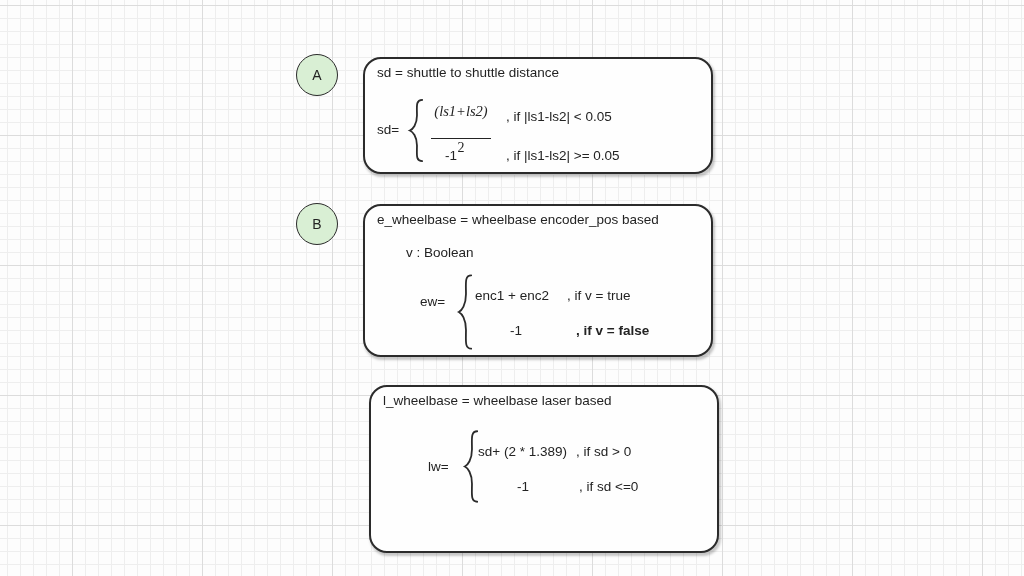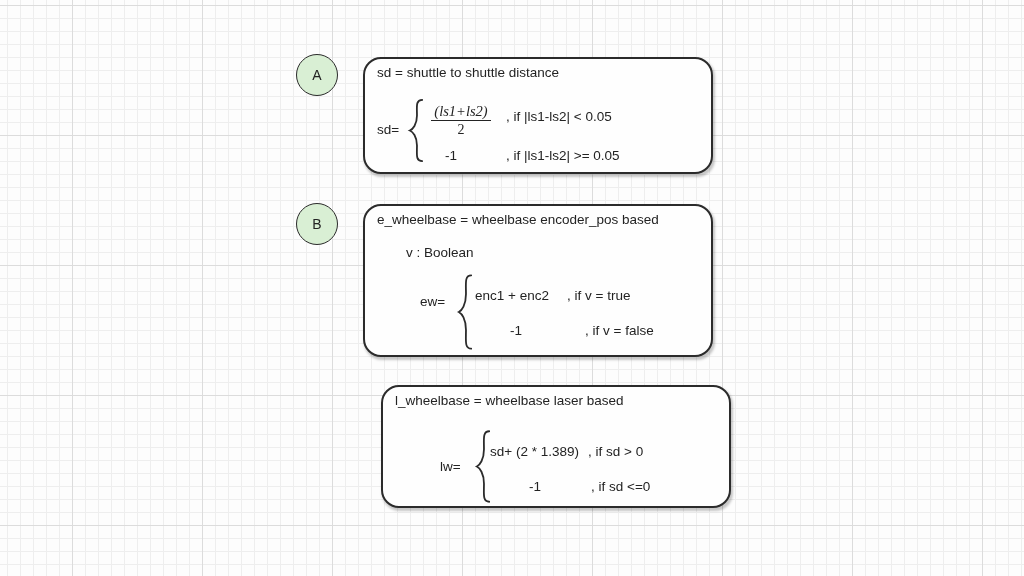--- a/index.html
+++ b/index.html
@@ -67,21 +67,21 @@
   .frac {
     position: absolute;
     text-align: center;
   }
   .frac .num {
     display: inline-block;
     font-family: "Liberation Serif", serif;
     font-style: italic;
     font-size: 14.5px;
     line-height: 16px;
-    padding: 0 3px 1px 3px;
+    padding: 0 3px 19px 3px;
     border-bottom: 1.3px solid var(--text, #232323);
     color: var(--text, #232323);
   }
   .frac .den {
     display: block;
     font-family: "Liberation Serif", serif;
     font-size: 14px;
     line-height: 17px;
     color: var(--text, #232323);
   }
@@ -117,24 +117,24 @@
   <section class="note" style="left:363px; top:204px; height:153px;padding-left:25px;">
     <span class="t" style="left:12px; top:5px;">e_wheelbase = wheelbase encoder_pos based</span>
     <span class="t" style="left:41px; top:38px;">v : Boolean</span>
     <span class="t" style="left:55px; top:87px;">ew=</span>
     <svg class="brace" style="left:91px; top:67px; width:19px; height:78px;" viewBox="0 0 20 100" preserveAspectRatio="none">
       <path d="M16 3 C9 3 10.5 13 10.5 27 C10.5 41 6 48 3 50 C6 52 10.5 59 10.5 73 C10.5 87 9 97 16 97"></path>
     </svg>
     <span class="t" style="left:110px; top:81px;">enc1 + enc2</span>
     <span class="t" style="left:202px; top:81px;">, if v = true</span>
     <span class="t" style="left:145px; top:116px;">-1</span>
-    <span class="t" style="left:220px; top:116px;">, if v = false</span>
+    <span class="t" style="left:211px; top:116px;font-weight:bold;">, if v = false</span>
   </section>
 
-  <section class="note" style="left:381px; top:385px; height:123px;">
+  <section class="note" style="left:369px; top:385px; height:168px;">
     <span class="t" style="left:12px; top:5px;">l_wheelbase = wheelbase laser based</span>
     <span class="t" style="left:57px; top:71px;">lw=</span>
     <svg class="brace" style="left:91px; top:42px; width:19px; height:75px;" viewBox="0 0 20 100" preserveAspectRatio="none">
       <path d="M16 3 C9 3 10.5 13 10.5 27 C10.5 41 6 48 3 50 C6 52 10.5 59 10.5 73 C10.5 87 9 97 16 97"></path>
     </svg>
     <span class="t" style="left:107px; top:56px;">sd+ (2 * 1.389)</span>
     <span class="t" style="left:205px; top:56px;">, if sd &gt; 0</span>
     <span class="t" style="left:146px; top:91px;">-1</span>
     <span class="t" style="left:208px; top:91px;">, if sd &lt;=0</span>
   </section>

